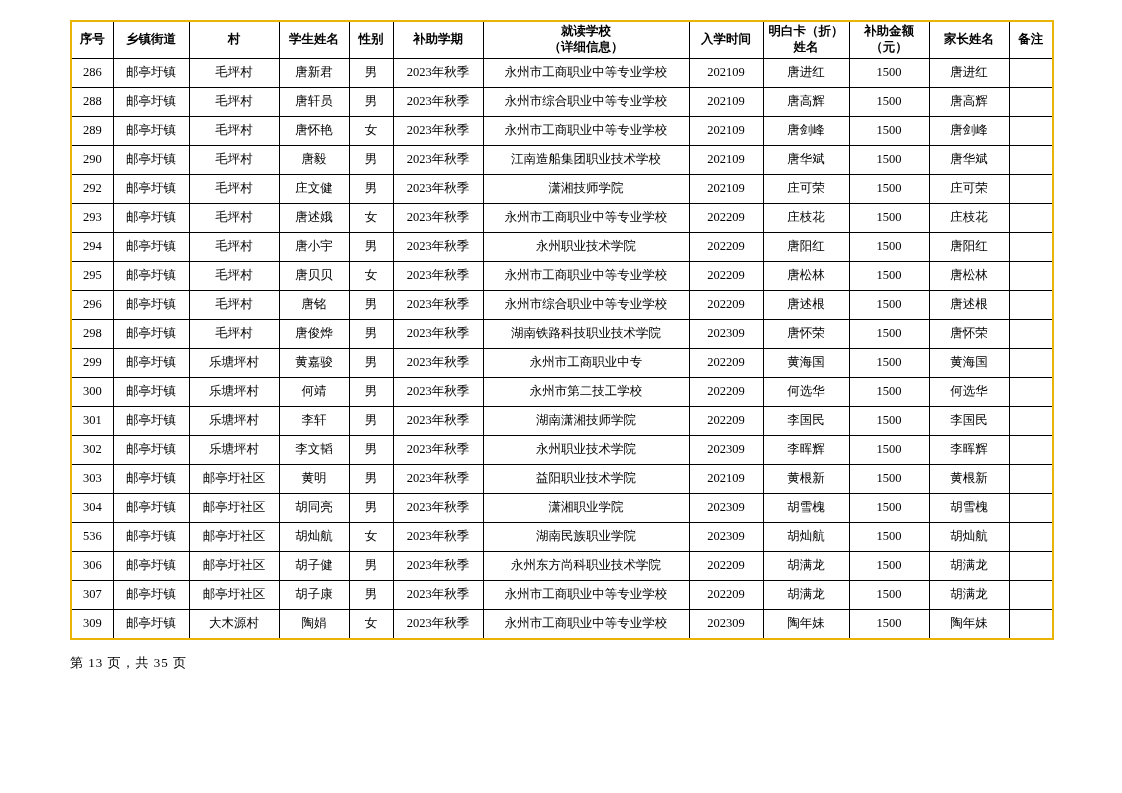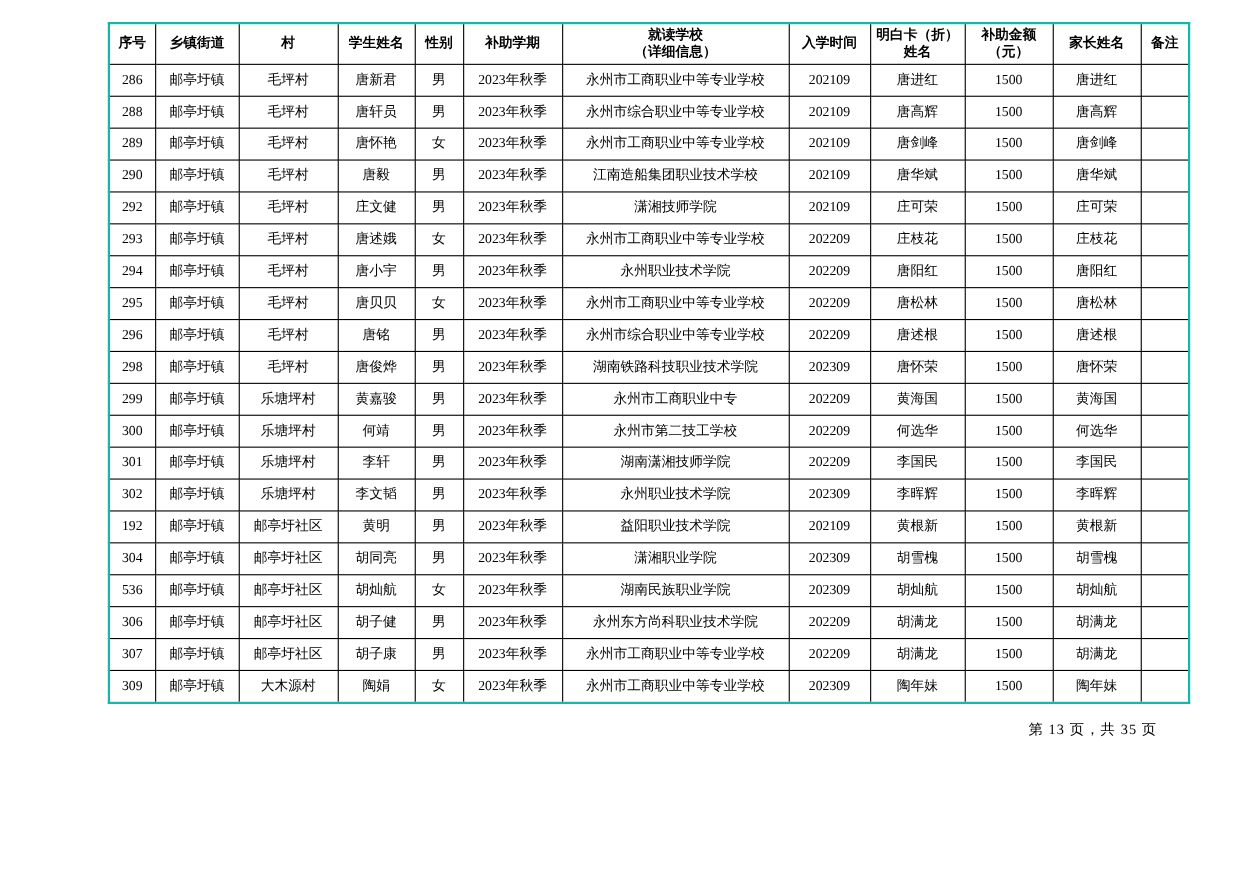--- a/index.html
+++ b/index.html
@@ -4,34 +4,33 @@
 <style>
   html,body{margin:0;padding:0;}
   body{
     width:1122px;height:793px;background:#ffffff;color:#000;
     font-family:"Liberation Serif","DejaVu Serif",serif;
     position:relative;overflow:hidden;
   }
   .page{padding:20px 70px 0 70px;}
   table{
     border-collapse:collapse;table-layout:fixed;width:982px;
-    border:2px solid #14b8a6;
-    margin-left:28px;
+    border:2px solid #eab308;
   }
   th,td{
     border:1px solid #000;text-align:center;vertical-align:middle;
     padding:0 2px;overflow:hidden;
   }
   th{
     font-size:12.5px;font-weight:bold;height:36px;
     white-space:pre-line;line-height:1.25;
   }
   td{font-size:12.5px;height:28px;line-height:1.1;}
   .footer{
-    width:982px;text-align:right;font-size:13px;margin-top:14px;
+    width:982px;text-align:left;font-size:13px;margin-top:14px;
     letter-spacing:1px;
   }
 </style>
 </head>
 <body>
 
 <div class="page">
   <table>
     <colgroup>
       <col style="width:42px">
@@ -257,21 +256,21 @@
           <td>男</td>
           <td>2023年秋季</td>
           <td>永州职业技术学院</td>
           <td>202309</td>
           <td>李晖辉</td>
           <td>1500</td>
           <td>李晖辉</td>
           <td></td>
         </tr>
         <tr>
-          <td>192</td>
+          <td>303</td>
           <td>邮亭圩镇</td>
           <td>邮亭圩社区</td>
           <td>黄明</td>
           <td>男</td>
           <td>2023年秋季</td>
           <td>益阳职业技术学院</td>
           <td>202109</td>
           <td>黄根新</td>
           <td>1500</td>
           <td>黄根新</td>

